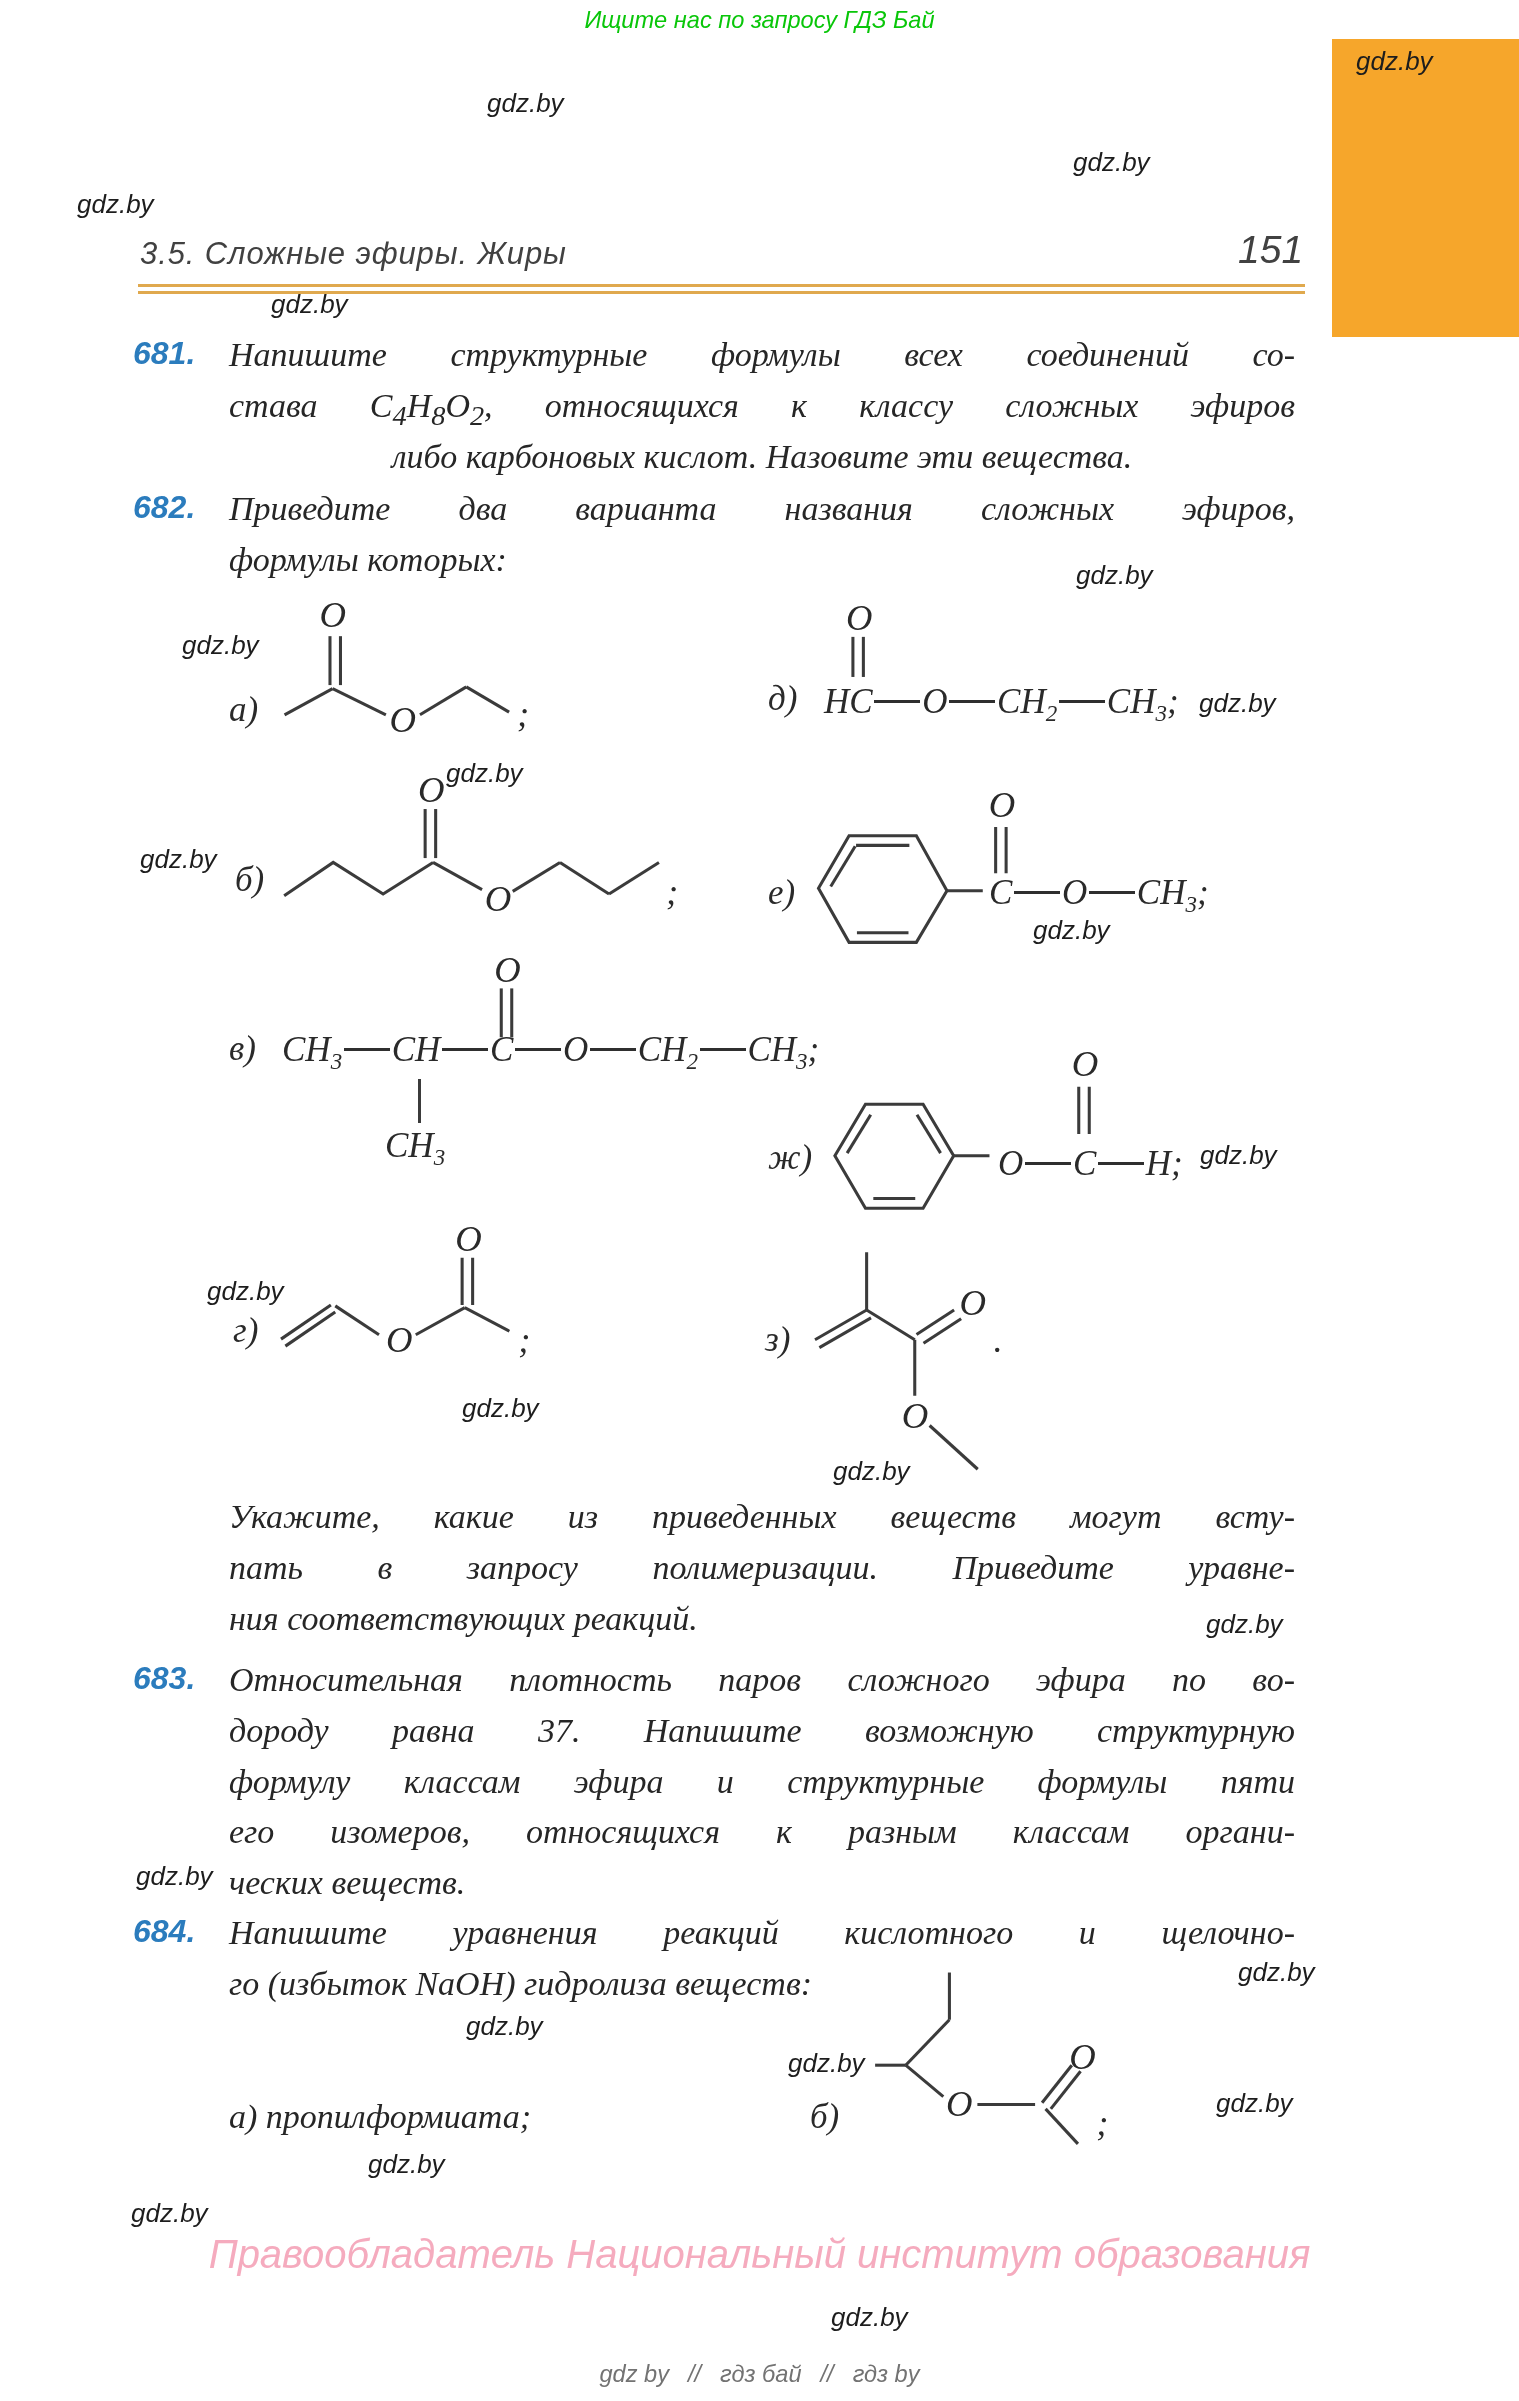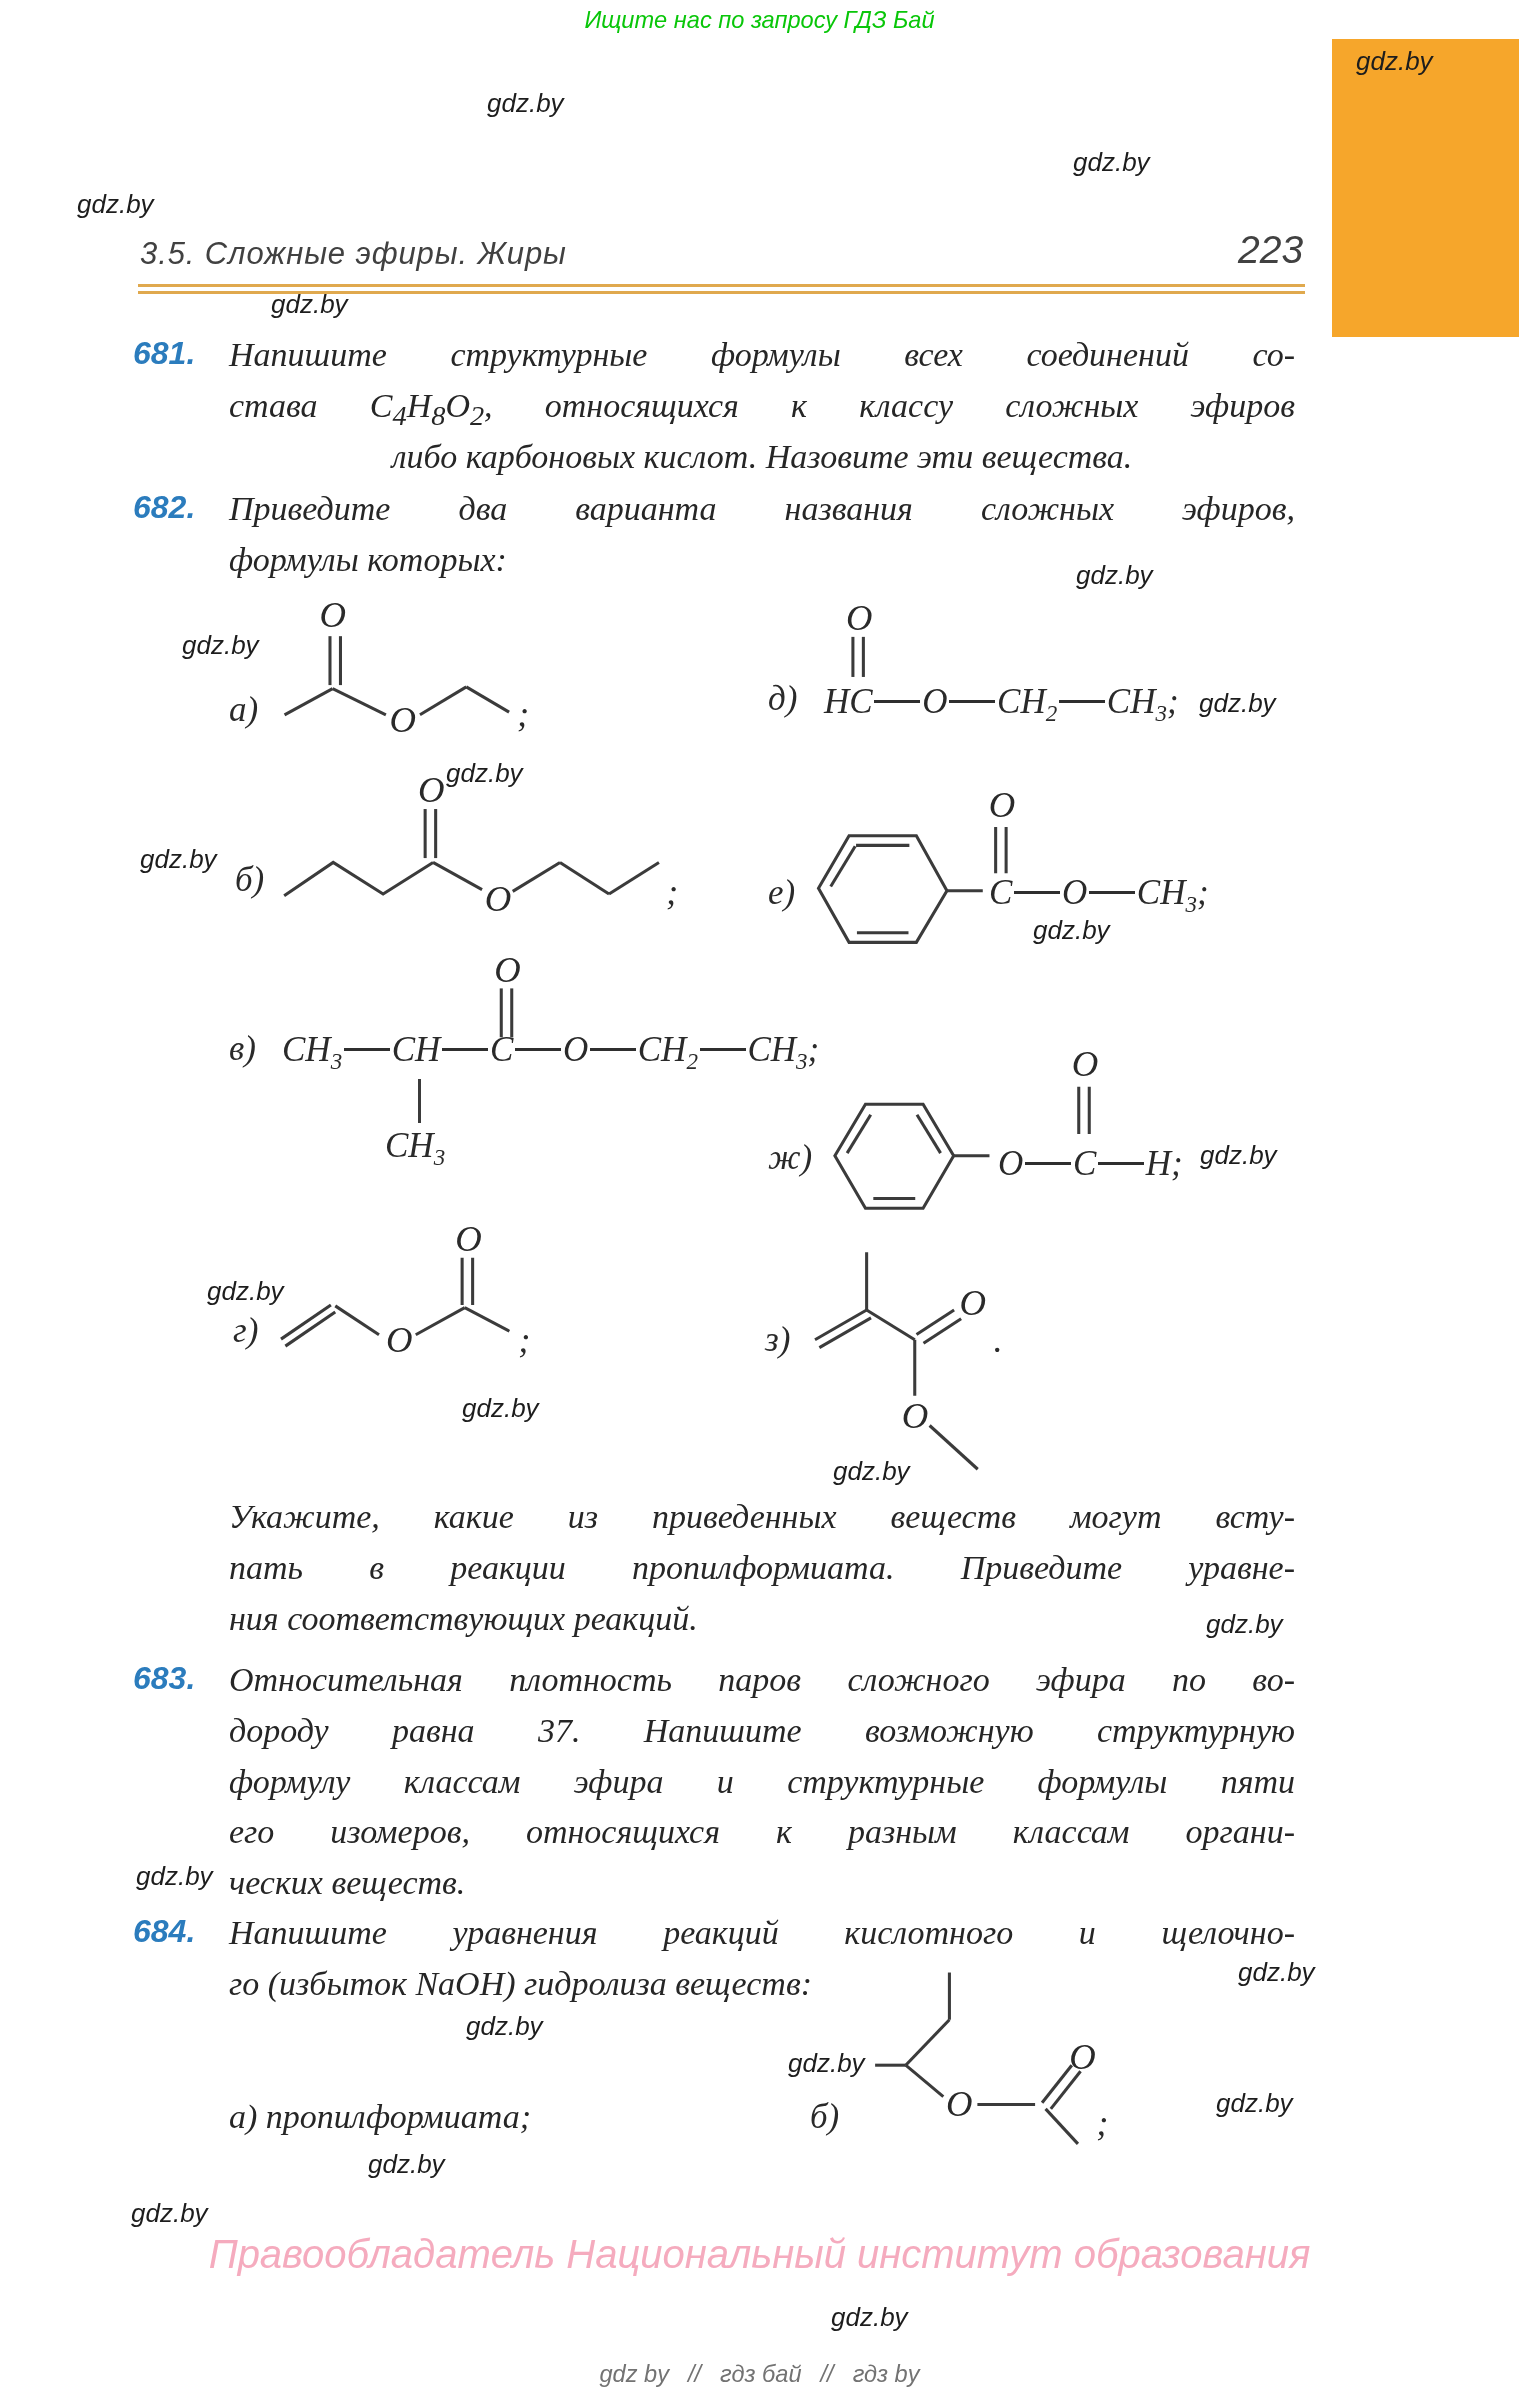--- a/index.html
+++ b/index.html
@@ -60,21 +60,21 @@
   <div class="wm" style="left:136px;top:1861px;">gdz.by</div>
   <div class="wm" style="left:1238px;top:1957px;">gdz.by</div>
   <div class="wm" style="left:466px;top:2011px;">gdz.by</div>
   <div class="wm" style="left:788px;top:2048px;">gdz.by</div>
   <div class="wm" style="left:1216px;top:2088px;">gdz.by</div>
   <div class="wm" style="left:368px;top:2149px;">gdz.by</div>
   <div class="wm" style="left:131px;top:2198px;">gdz.by</div>
   <div class="wm" style="left:831px;top:2302px;">gdz.by</div>
 
   <div class="section-title">3.5. Сложные эфиры. Жиры</div>
-  <div class="page-number">223</div>
+  <div class="page-number">151</div>
   <div class="rule" style="top:284px;"></div>
   <div class="rule" style="top:291px;"></div>
 
   <div class="pnum" style="top:335px;">681.</div>
   <div class="txtline just" style="top:335px;">Напишите структурные формулы всех соединений со-</div>
   <div class="txtline just" style="top:386px;">става C<sub>4</sub>H<sub>8</sub>O<sub>2</sub>, относящихся к классу сложных эфиров</div>
   <div class="txtline" style="top:437px;text-align:center;">либо карбоновых кислот. Назовите эти вещества.</div>
 
   <div class="pnum" style="top:489px;">682.</div>
   <div class="txtline just" style="top:489px;">Приведите два варианта названия сложных эфиров,</div>
@@ -178,21 +178,21 @@
     <line x1="132" y1="100" x2="175" y2="72"></line>
     <line x1="140" y1="110" x2="183" y2="82"></line>
     <text x="181" y="78">O</text>
     <line x1="130" y1="106" x2="130" y2="170"></line>
     <text x="115" y="207">O</text>
     <line x1="147" y1="204" x2="202" y2="254"></line>
     <text x="220" y="120">.</text>
   </svg>
 
   <div class="txtline just" style="top:1497px;">Укажите, какие из приведенных веществ могут всту-</div>
-  <div class="txtline just" style="top:1548px;">пать в реакции пропилформиата. Приведите уравне-</div>
+  <div class="txtline just" style="top:1548px;">пать в запросу полимеризации. Приведите уравне-</div>
   <div class="txtline" style="top:1599px;">ния соответствующих реакций.</div>
 
   <div class="pnum" style="top:1660px;">683.</div>
   <div class="txtline just" style="top:1660px;">Относительная плотность паров сложного эфира по во-</div>
   <div class="txtline just" style="top:1711px;">дороду равна 37. Напишите возможную структурную</div>
   <div class="txtline just" style="top:1762px;">формулу классам эфира и структурные формулы пяти</div>
   <div class="txtline just" style="top:1812px;">его изомеров, относящихся к разным классам органи-</div>
   <div class="txtline" style="top:1863px;">ческих веществ.</div>
 
   <div class="pnum" style="top:1913px;">684.</div>

